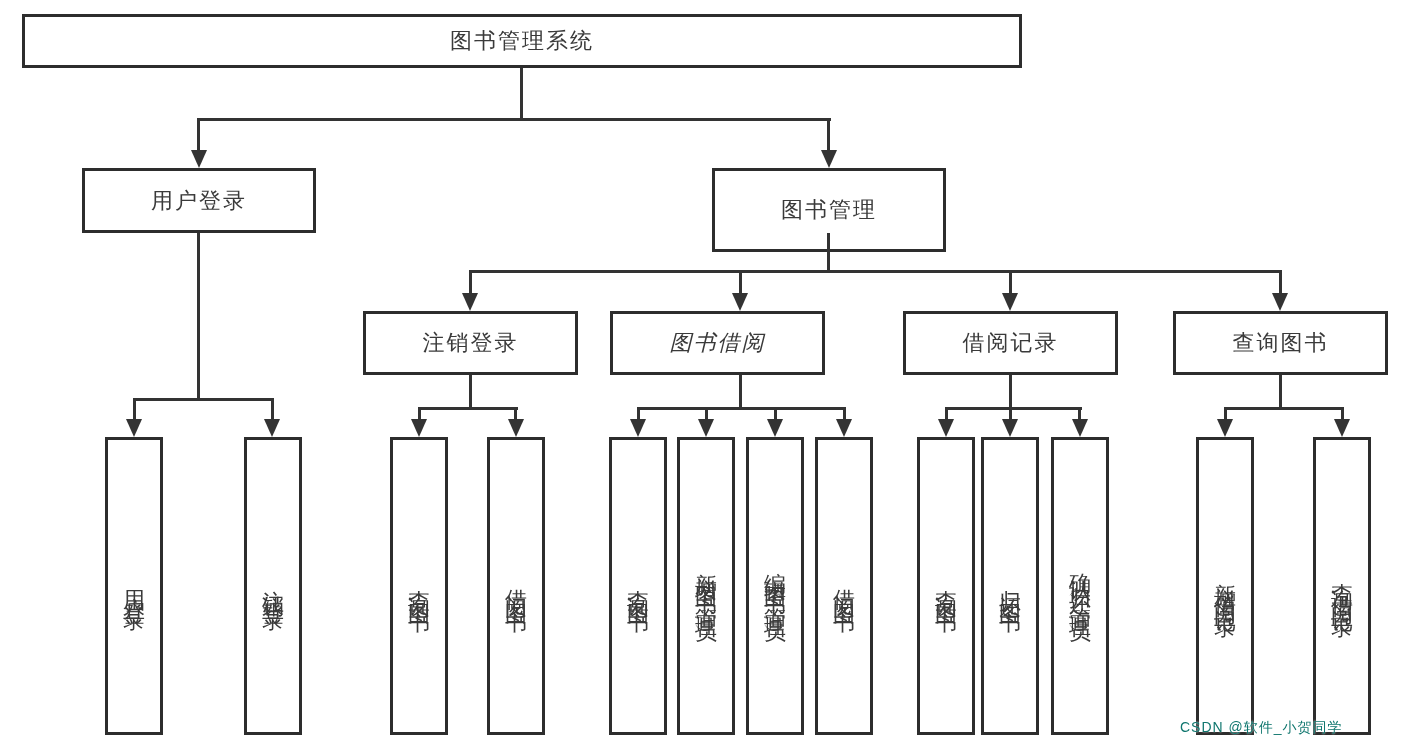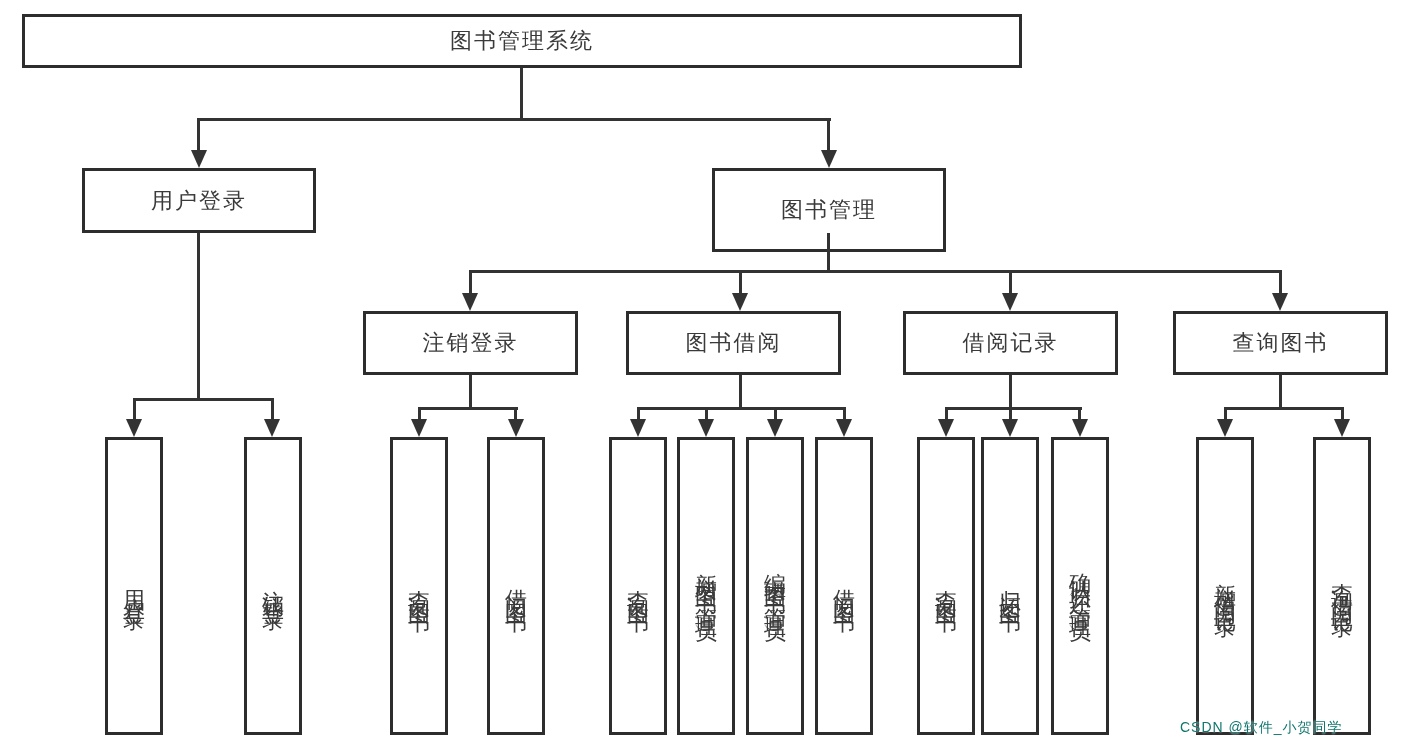--- a/index.html
+++ b/index.html
@@ -52,21 +52,21 @@
     z-index: 6;
     white-space: nowrap;
     letter-spacing: 1px;
   }
   
   .n-root   { left: 22px;  top: 14px;  width: 1000px; height: 54px; }
   .n-login  { left: 82px;  top: 168px; width: 234px;  height: 65px; }
   .n-mgmt   { left: 712px; top: 168px; width: 234px;  height: 84px; }
   .n-l3 { top: 311px; width: 215px; height: 64px; }
   .n-newbook { left: 363px; }
-  .n-borrow  { left: 626px; }
+  .n-borrow  { left: 610px; font-style: italic; }
   .n-current { left: 903px; }
   .n-records { left: 1173px; }
   .vbox { top: 437px; width: 58px; height: 298px; }
   .n-leaf-1a { left: 105px; }
   .n-leaf-1b { left: 244px; }
   .n-leaf-2a { left: 390px; }
   .n-leaf-2b { left: 487px; }
   .n-leaf-3a { left: 609px; }
   .n-leaf-3b { left: 677px; }
   .n-leaf-3c { left: 746px; }

